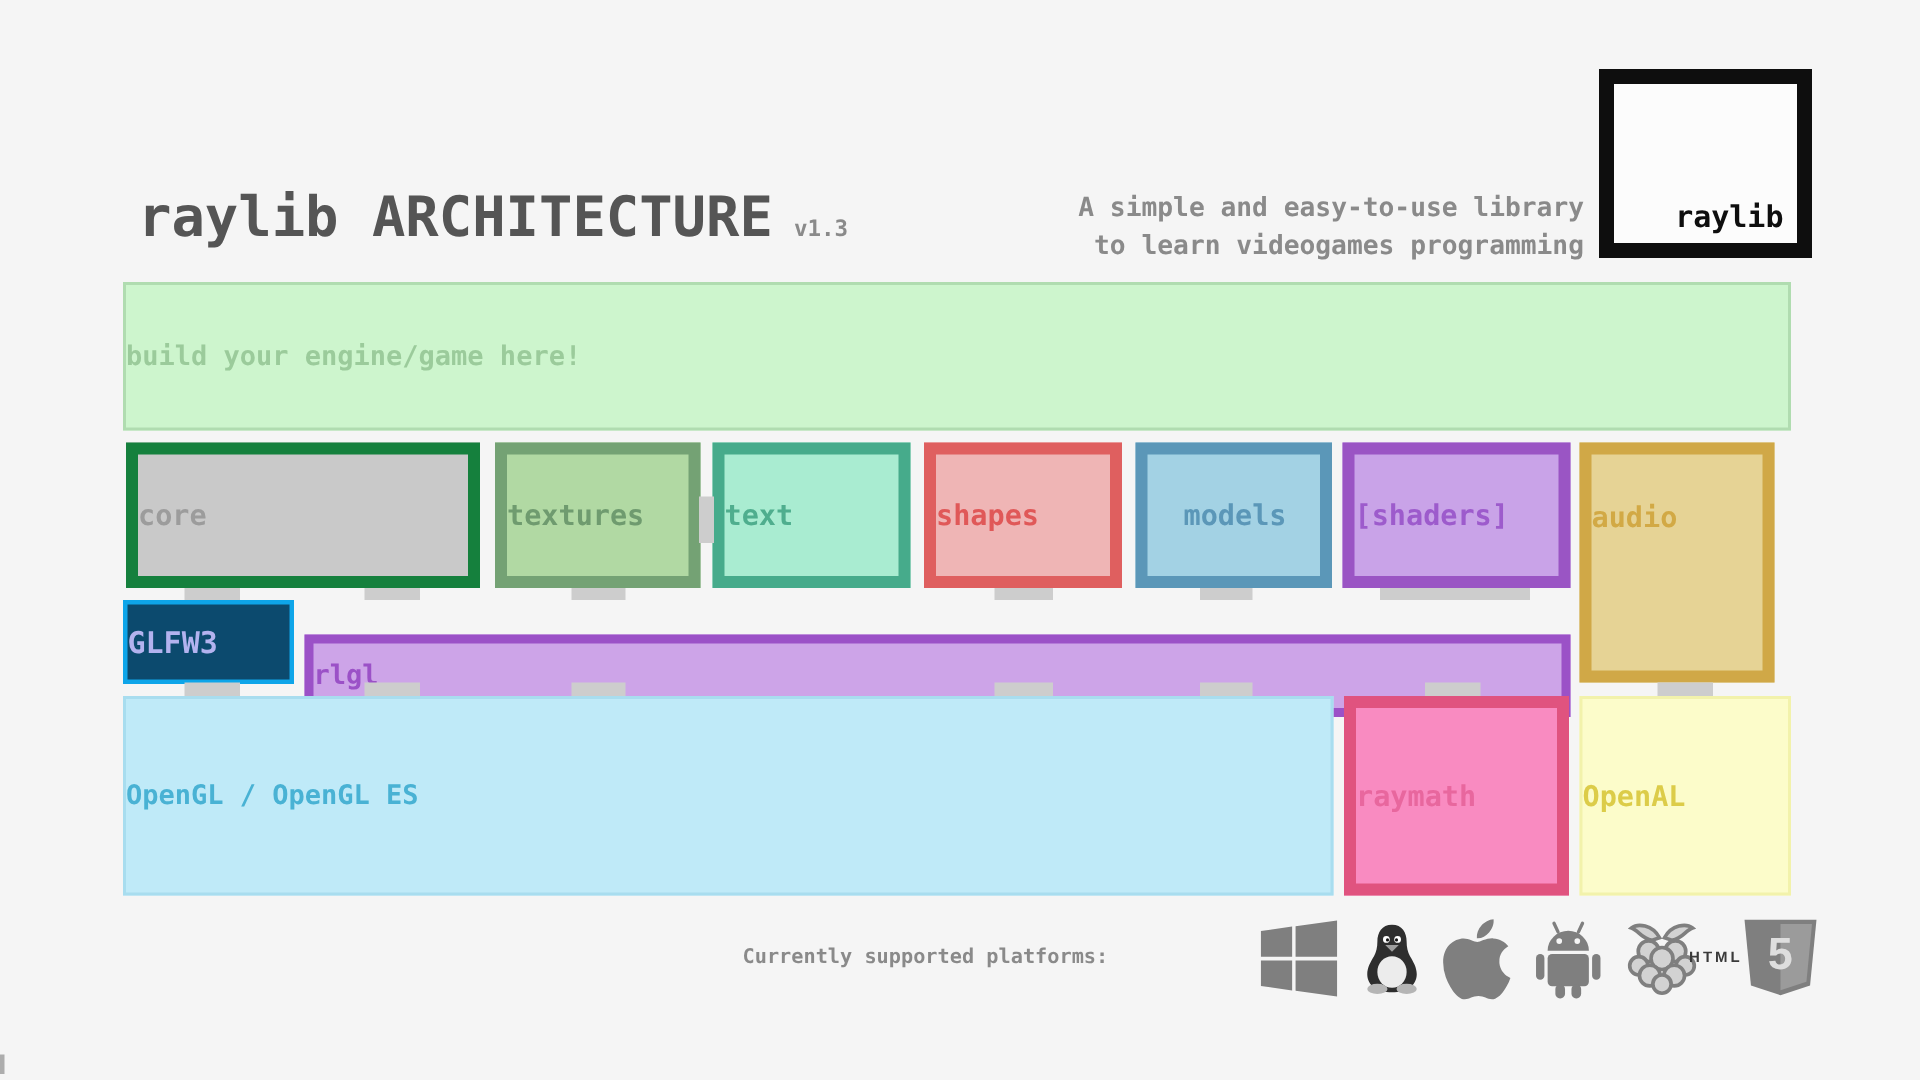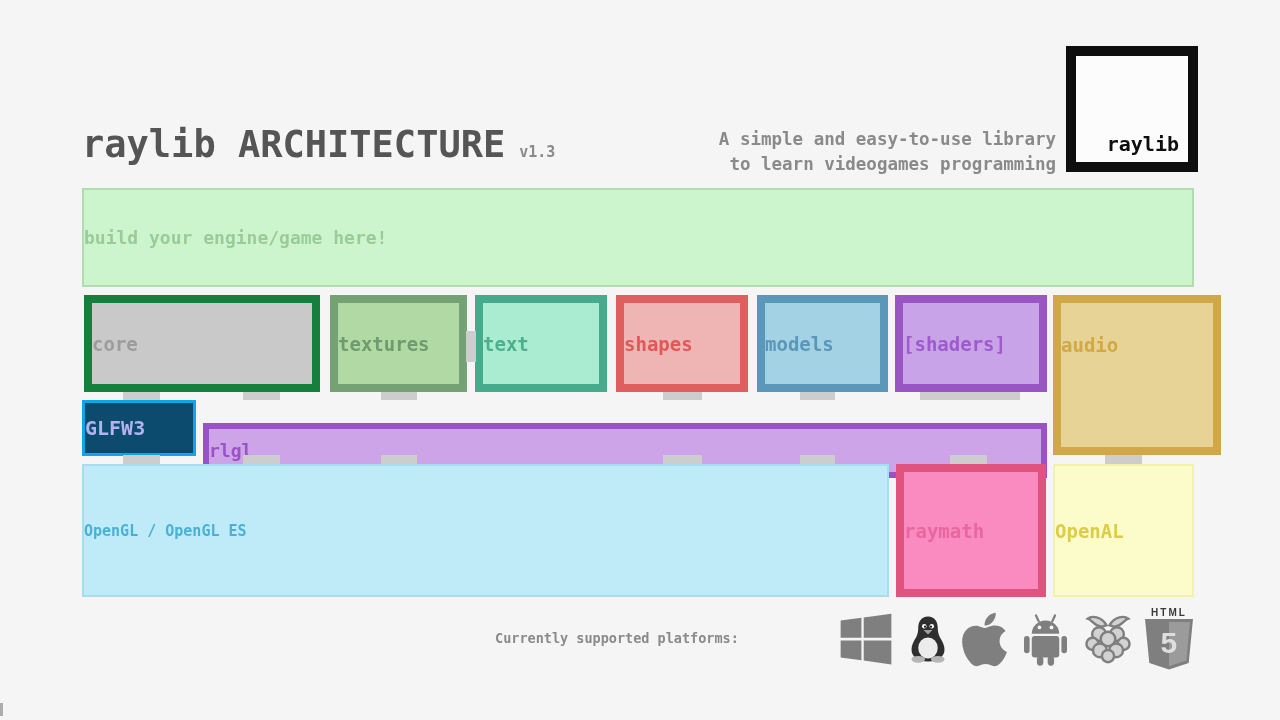--- a/index.html
+++ b/index.html
@@ -10,55 +10,55 @@
     overflow:hidden;
     position:relative;
   }
   #screen{position:absolute;inset:0;width:1280px;height:720px;}
 
   
   #title-row{
     position:absolute;left:82px;top:126px;
     display:flex;align-items:baseline;gap:14px;
   }
-  #page-title{font-size:37px;font-weight:bold;color:#555555;letter-spacing:0px;line-height:1;}
+  #page-title{font-size:37px;font-weight:bold;color:#555555;letter-spacing:0px;line-height:1;margin-left:10px;}
   #page-version{font-size:15px;font-weight:bold;color:#8a8a8a;}
   #tagline{
     position:absolute;top:127px;right:224px;
     text-align:right;font-size:17.5px;line-height:25px;
     font-weight:bold;color:#8a8a8a;white-space:nowrap;
   }
   #logo{
-    position:absolute;left:1066px;top:46px;width:132px;height:126px;
+    position:absolute;left:1066px;top:46px;width:142px;height:126px;
     box-sizing:border-box;background:#fcfcfc;border:10px solid #0e0e0e;
   }
   #logo .logo-text{
     position:absolute;right:9px;bottom:6px;
     font-size:20px;font-weight:bold;color:#0e0e0e;letter-spacing:0px;
   }
 
   
   .dbox{
     position:absolute;box-sizing:border-box;
     display:flex;align-items:center;
     font-weight:bold;white-space:nowrap;
   }
   #engine-box{left:82px;top:188px;width:1112px;height:99px;font-size:18px;}
   .module{font-size:19px;}
   #box-core    {left:84px; top:295px;width:236px;height:97px;}
   #box-textures{left:330px;top:295px;width:137px;height:97px;}
   #box-text    {left:475px;top:295px;width:132px;height:97px;}
   #box-shapes  {left:616px;top:295px;width:132px;height:97px;}
-  #box-models  {left:757px;top:295px;width:131px;height:97px;}
+  #box-models  {left:757px;top:295px;width:131px;height:97px;padding-left:24px;}
   #box-shaders {left:895px;top:295px;width:152px;height:97px;}
-  #box-audio   {left:1053px;top:295px;width:168px;height:160px;align-items:flex-start;}
+  #box-audio   {left:1053px;top:295px;width:130px;height:160px;align-items:flex-start;}
   #box-audio .label{margin-top:31px;}
   #box-glfw3  {left:82px; top:400px;width:114px;height:56px;font-size:20px;}
   #box-rlgl   {left:203px;top:423px;width:844px;height:55px;font-size:18px;}
-  #box-opengl {left:82px; top:464px;width:807px;height:133px;font-size:15px;}
+  #box-opengl {left:82px; top:464px;width:807px;height:133px;font-size:18px;}
   #box-raymath{left:896px;top:464px;width:150px;height:133px;font-size:19px;}
   #box-openal {left:1053px;top:464px;width:141px;height:133px;font-size:19px;}
 
   
   .tab{position:absolute;background:#cdcdcd;}
   #t1 {left:123px;top:392px;width:37px;height:8px;}
   #t2 {left:243px;top:392px;width:37px;height:8px;}
   #t3 {left:381px;top:392px;width:36px;height:8px;}
   #t4 {left:663px;top:392px;width:39px;height:8px;}
   #t5 {left:800px;top:392px;width:35px;height:8px;}
@@ -74,21 +74,21 @@
 
   
   #platforms-label{
     position:absolute;left:495px;top:630px;
     font-size:13.5px;font-weight:bold;color:#8a8a8a;white-space:nowrap;
   }
   #platforms-icons{
     position:absolute;left:837px;top:604px;width:358px;height:70px;
     display:flex;align-items:center;justify-content:space-between;
   }
-  .picon{display:flex;flex-direction:column;align-items:center;justify-content:center;}
+  .picon{display:flex;flex-direction:row;align-items:center;justify-content:center;}
   .icon-html5{width:52px;}
   .html5-word{
     font-family:"Liberation Sans",sans-serif;
     font-size:10px;font-weight:bold;color:#3a3a3a;
     letter-spacing:2px;line-height:10px;margin-bottom:1px;
   }
   .html5-shield{position:relative;width:50px;height:52px;}
   .html5-five{
     position:absolute;left:0;top:7px;width:100%;text-align:center;
     font-family:"Liberation Sans",sans-serif;

